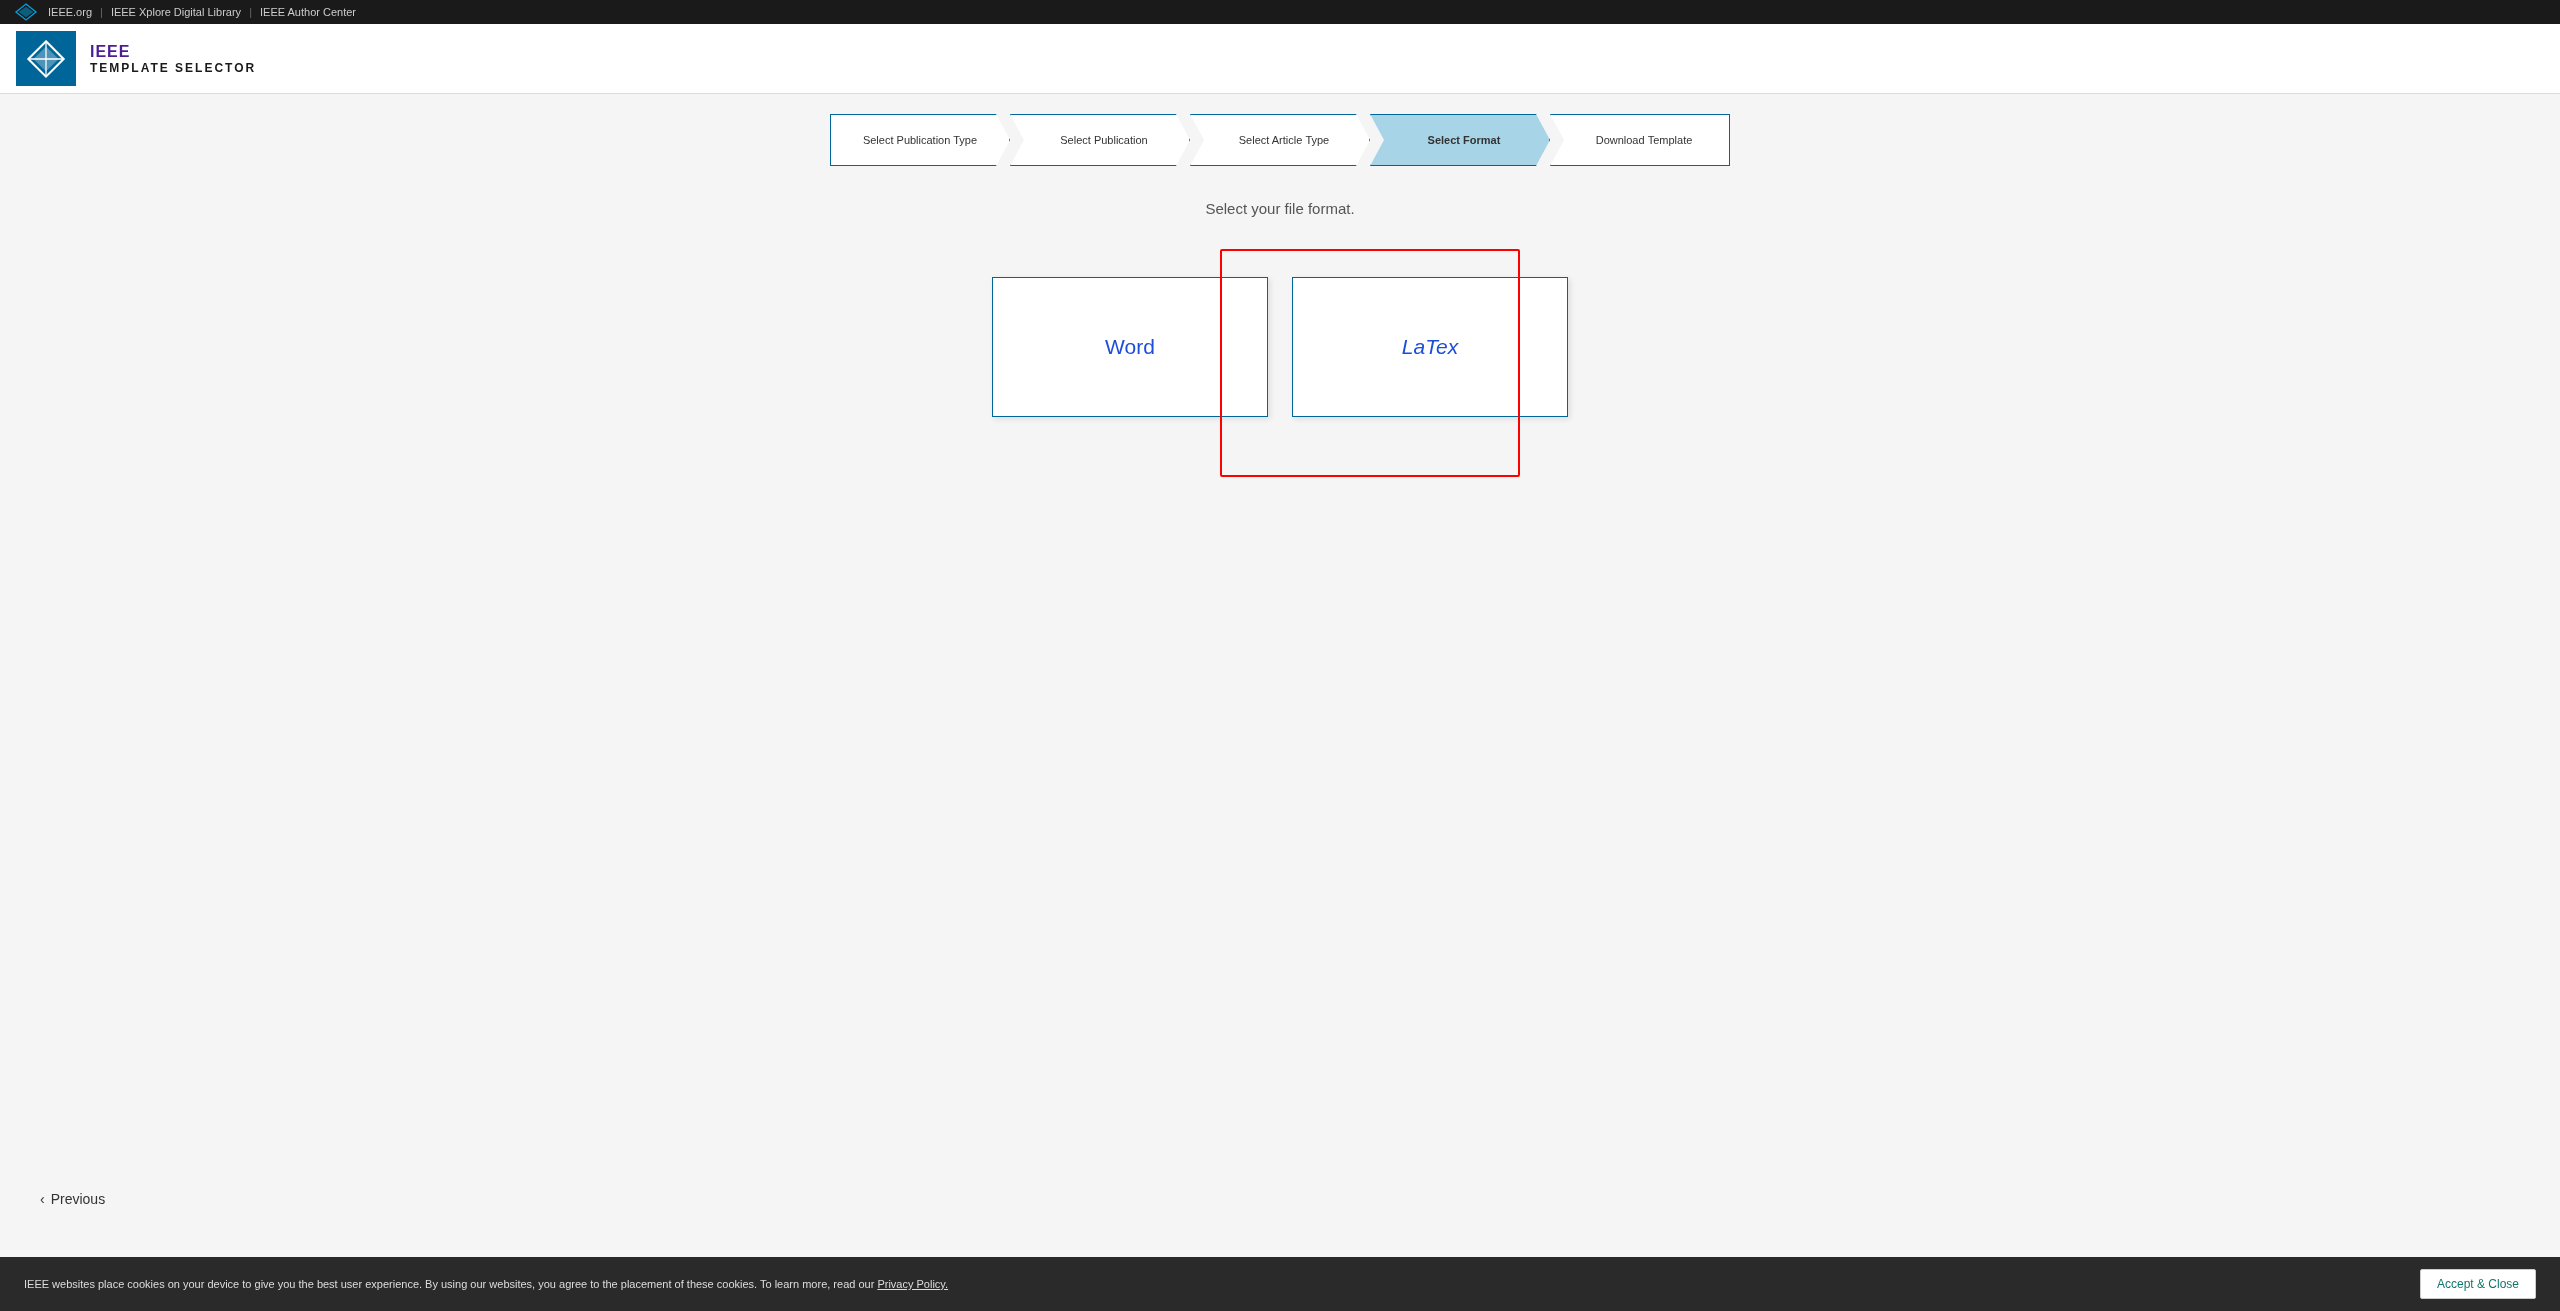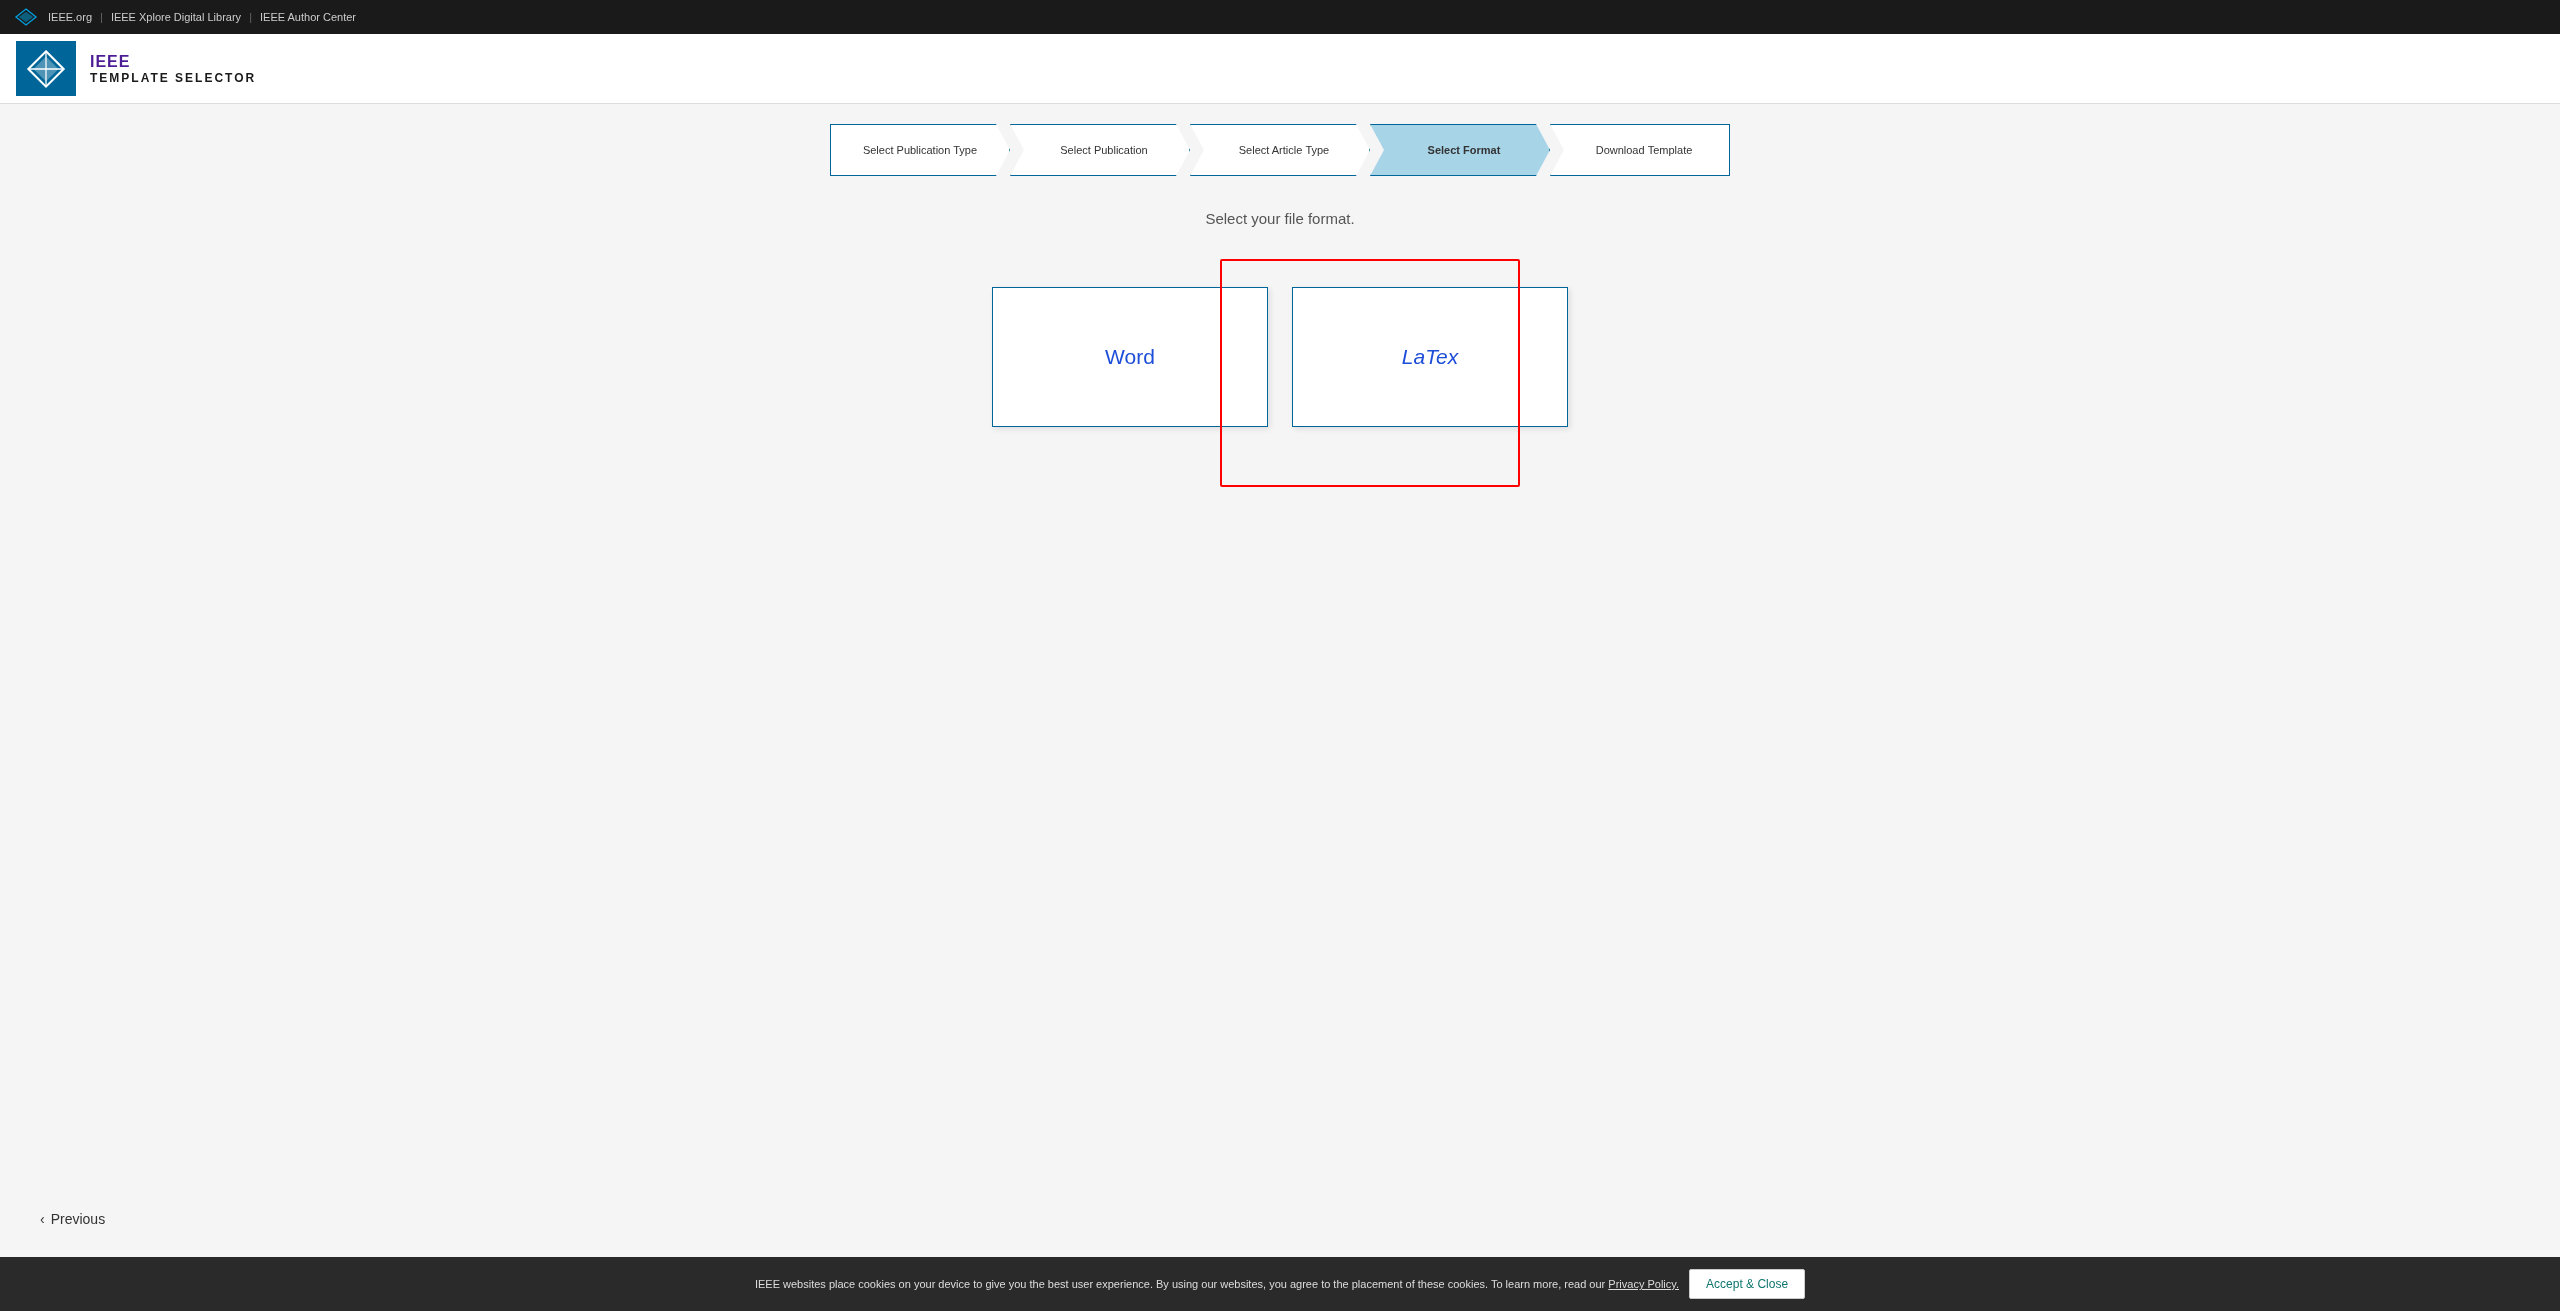--- a/index.html
+++ b/index.html
@@ -7,21 +7,21 @@
 
     
     .top-nav {
       background: #1a1a1a;
       color: #ccc;
       font-size: 11px;
       padding: 5px 12px;
       display: flex;
       align-items: center;
       gap: 8px;
-      height: 34px;
+      height: 24px;
     }
     .top-nav .ieee-diamond-small {
       width: 28px;
       height: 20px;
     }
     .top-nav a {
       color: #ccc;
       text-decoration: none;
       font-size: 11px;
     }
@@ -190,23 +190,24 @@
     }
 
     
     .cookie-banner {
       background: #2a2a2a;
       color: #ddd;
       font-size: 11px;
       padding: 12px 24px;
       display: flex;
       align-items: center;
-      justify-content: center;
+      justify-content: space-between;
       flex-wrap: wrap;
       gap: 10px;
+      margin-top: 20px;
     }
     .cookie-banner a {
       color: #ddd;
       text-decoration: underline;
     }
     .cookie-accept-btn {
       background: #fff;
       color: #0f766e;
       border: 1px solid #ccc;
       padding: 7px 16px;

